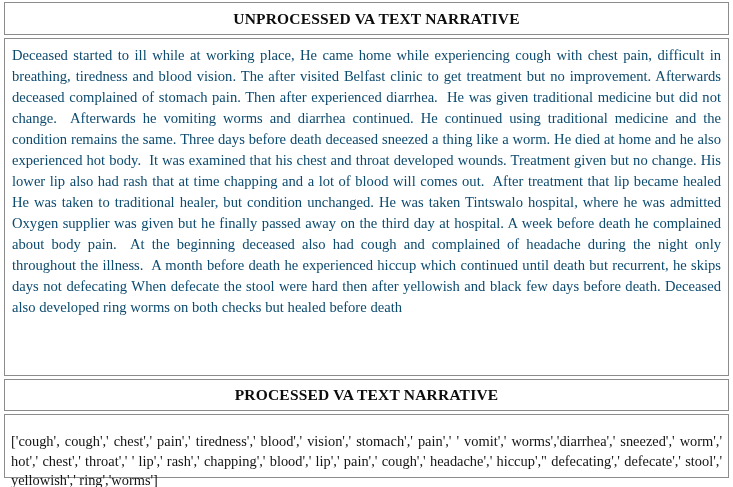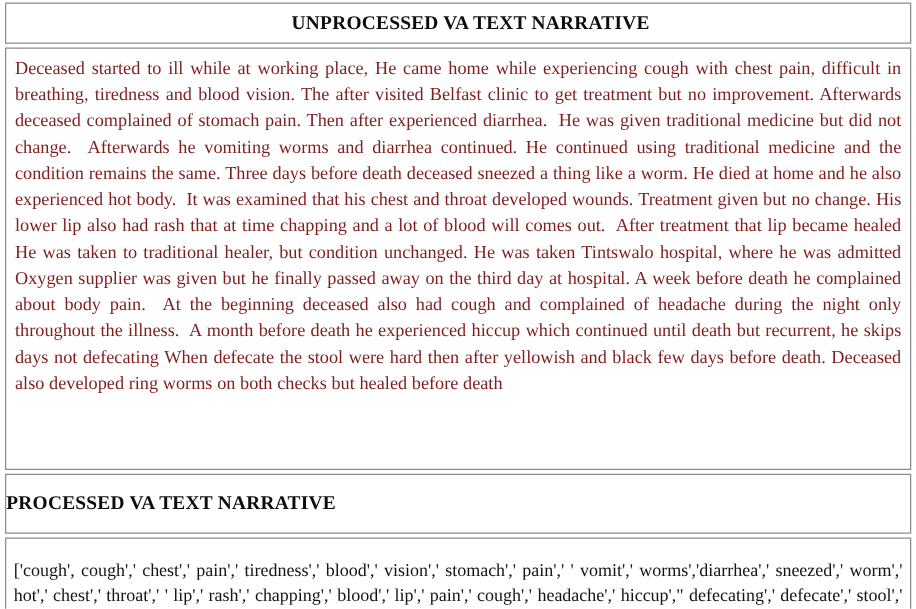--- a/index.html
+++ b/index.html
@@ -45,28 +45,29 @@
   .narrative-box {
     margin-top: 3px;
     padding: 6px 7px 7px 7px;
     height: 338px;
   }
   .narrative-text {
     font-size: 14.6px;
     line-height: 21.0px;
     text-align: justify;
     text-justify: inter-word;
-    color: #7f1d1d;
+    color: #0c4a6e;
     white-space: pre-wrap;
     word-spacing: 0.1px;
   }
   .title-box-2 {
-    height: 48px;
+    height: 32px;
     display: flex;
     align-items: center;
+    justify-content: center;
     margin-top: 3px;
   }
   .tokens-box {
     margin-top: 3px;
     padding: 17px 6px 5px 6px;
     height: 64px;
   }
   .tokens-text {
     font-size: 14.4px;
     line-height: 19.5px;

